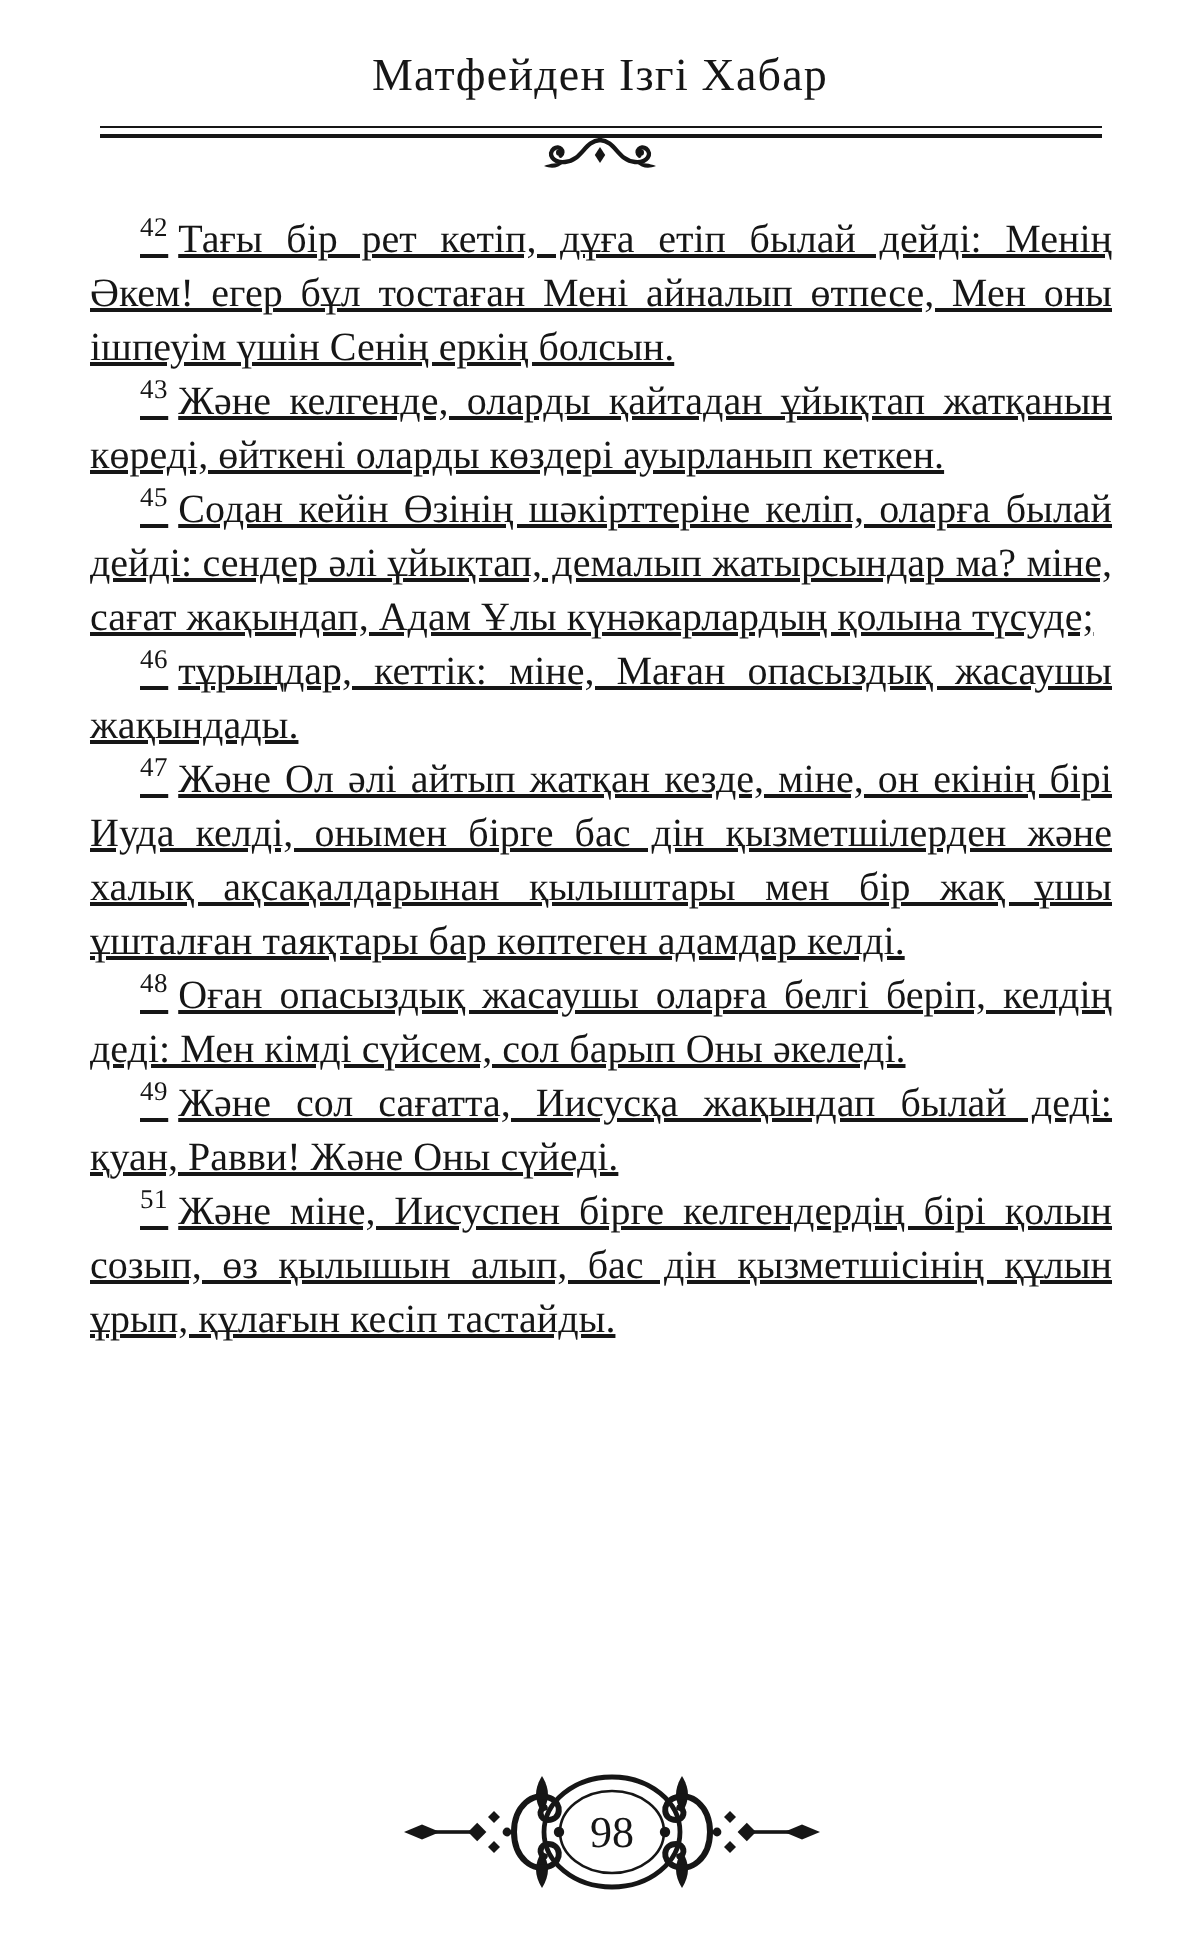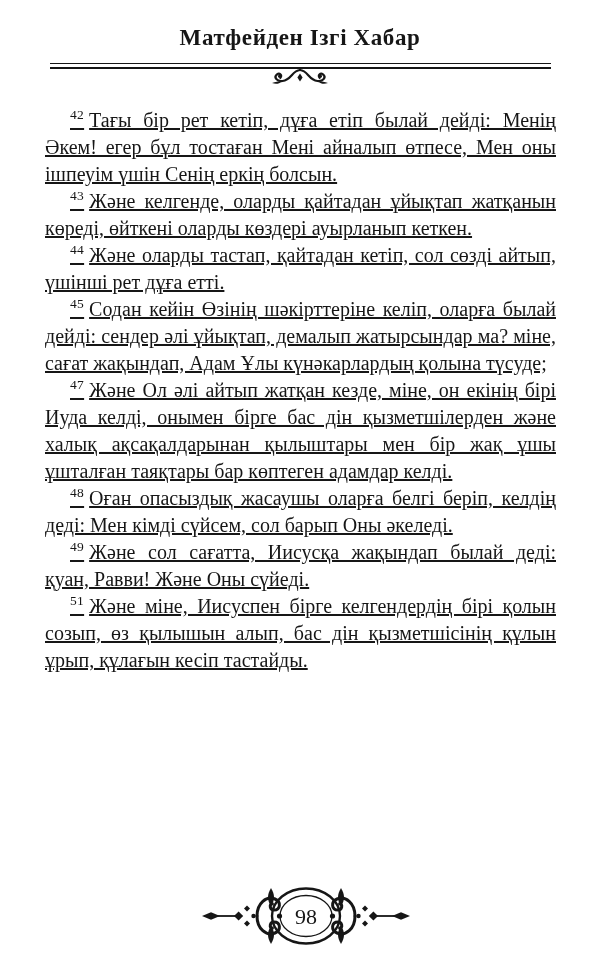--- a/index.html
+++ b/index.html
@@ -16,21 +16,21 @@
     color: #161616;
     font-family: "Liberation Serif", "DejaVu Serif", serif;
     overflow: hidden;
   }
   
   .running-title {
     margin: 25px 0 0 0;
     text-align: center;
     font-size: 23px;
     line-height: 26px;
-    font-weight: 700;
+    font-weight: 400;
     letter-spacing: 0.6px;
     font-family: "Liberation Serif", "DejaVu Serif", serif;
   }
   .header-rule {
     margin: 12px 49px 0 50px;
     height: 3px;
     border-top: 1.5px solid #161616;
     border-bottom: 2.2px solid #161616;
   }
   .header-flourish-wrap {
@@ -92,22 +92,22 @@
         </g>
         <use href="#tcurl" transform="translate(62,0) scale(-1,1)"></use>
         <polygon class="ink-fill" points="31,5.5 33.6,9.5 31,13.5 28.4,9.5"></polygon>
       </svg>
     </div>
   </header>
 
   <main class="scripture">
     <p class="verse"><sup class="vnum">42</sup><span>Тағы бір рет кетіп, дұға етіп былай дейді: Менің Әкем! егер бұл тостаған Мені айналып өтпесе, Мен оны ішпеуім үшін Сенің еркің болсын.</span></p>
     <p class="verse"><sup class="vnum">43</sup><span>Және келгенде, оларды қайтадан ұйықтап жатқанын көреді, өйткені оларды көздері ауырланып кеткен.</span></p>
-    <p class="verse"><sup class="vnum">44</sup><span>Және оларды тастап, қайтадан кетіп, сол сөзді айтып, үшінші рет дұға етті.</span></p>
     <p class="verse"><sup class="vnum">45</sup><span>Содан кейін Өзінің шәкірттеріне келіп, оларға былай дейді: сендер әлі ұйықтап, демалып жатырсындар ма? міне, сағат жақындап, Адам Ұлы күнәкарлардың қолына түсуде;</span></p>
+    <p class="verse"><sup class="vnum">46</sup><span>тұрыңдар, кеттік: міне, Маған опасыздық жасаушы жақындады.</span></p>
     <p class="verse"><sup class="vnum">47</sup><span>Және Ол әлі айтып жатқан кезде, міне, он екінің бірі Иуда келді, онымен бірге бас дін қызметшілерден және халық ақсақалдарынан қылыштары мен бір жақ ұшы ұшталған таяқтары бар көптеген адамдар келді.</span></p>
     <p class="verse"><sup class="vnum">48</sup><span>Оған опасыздық жасаушы оларға белгі беріп, келдің деді: Мен кімді сүйсем, сол барып Оны әкеледі.</span></p>
     <p class="verse"><sup class="vnum">49</sup><span>Және сол сағатта, Иисусқа жақындап былай деді: қуан, Равви! Және Оны сүйеді.</span></p>
     <p class="verse"><sup class="vnum">51</sup><span>Және міне, Иисуспен бірге келгендердің бірі қолын созып, өз қылышын алып, бас дін қызметшісінің құлын ұрып, құлағын кесіп тастайды.</span></p>
   </main>
 
   <footer class="page-footer">
     <svg width="212" height="68" viewBox="0 0 212 68" xmlns="http://www.w3.org/2000/svg">
       <g id="ldec">
 

